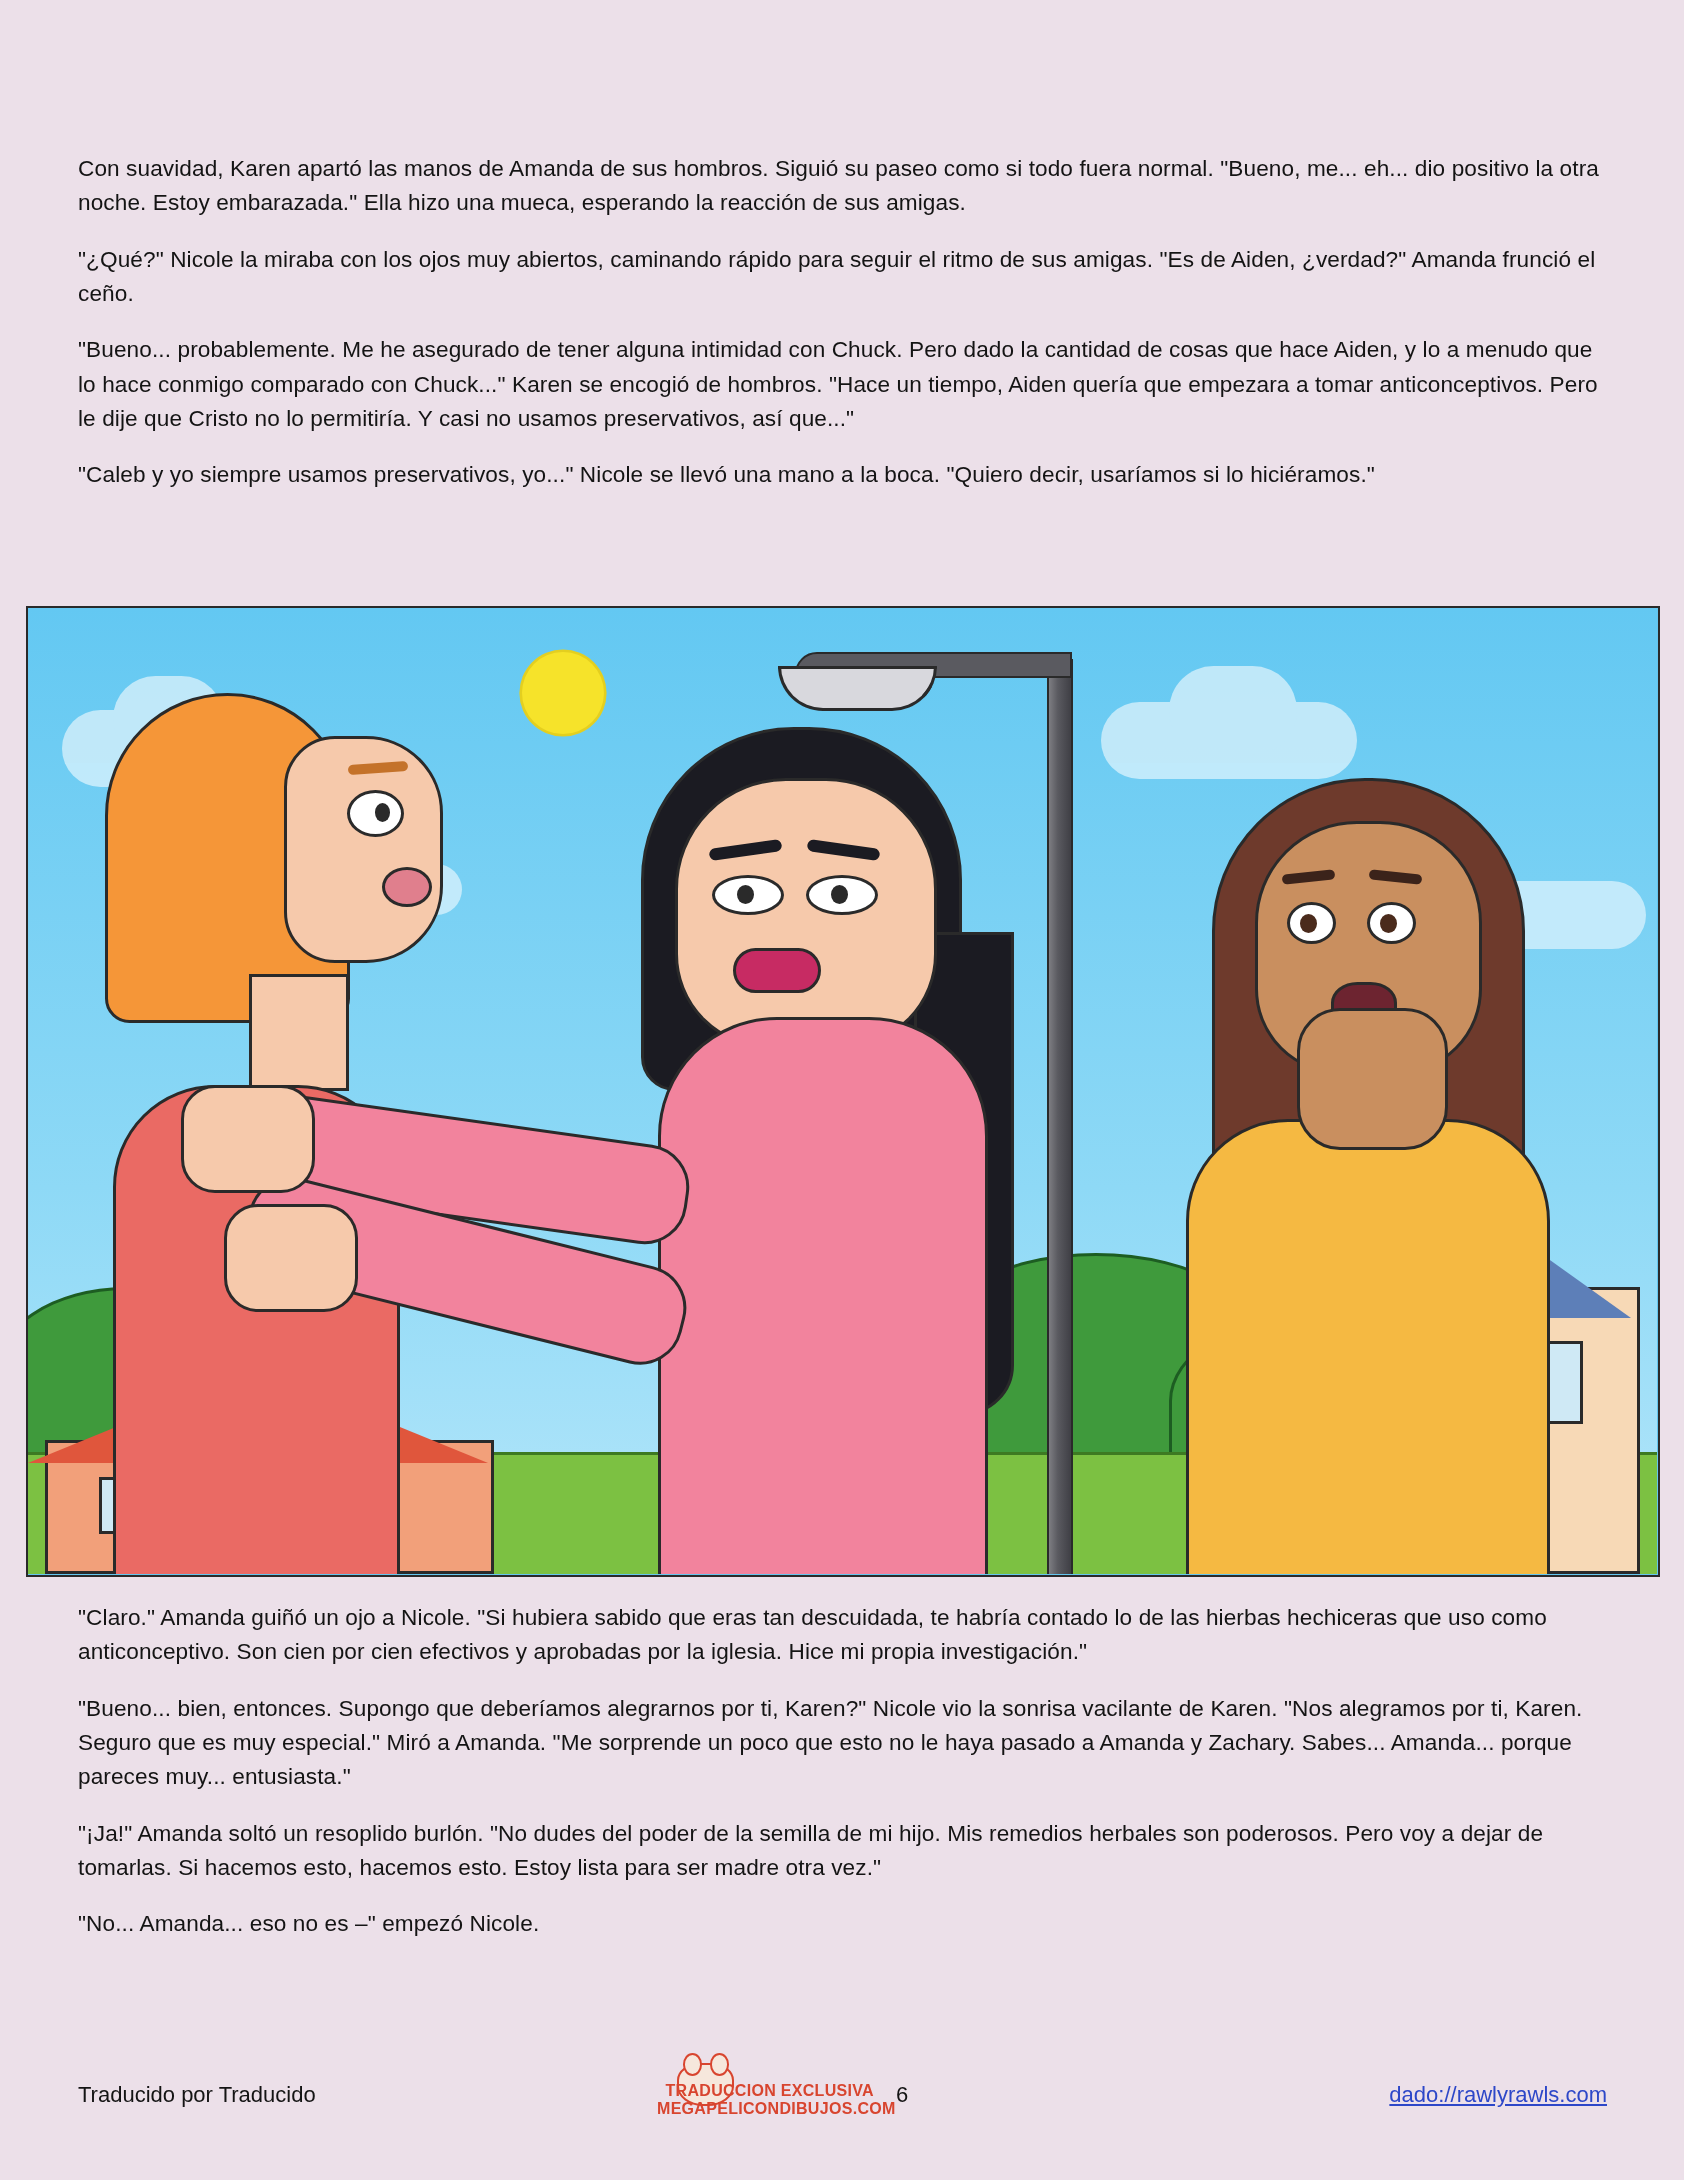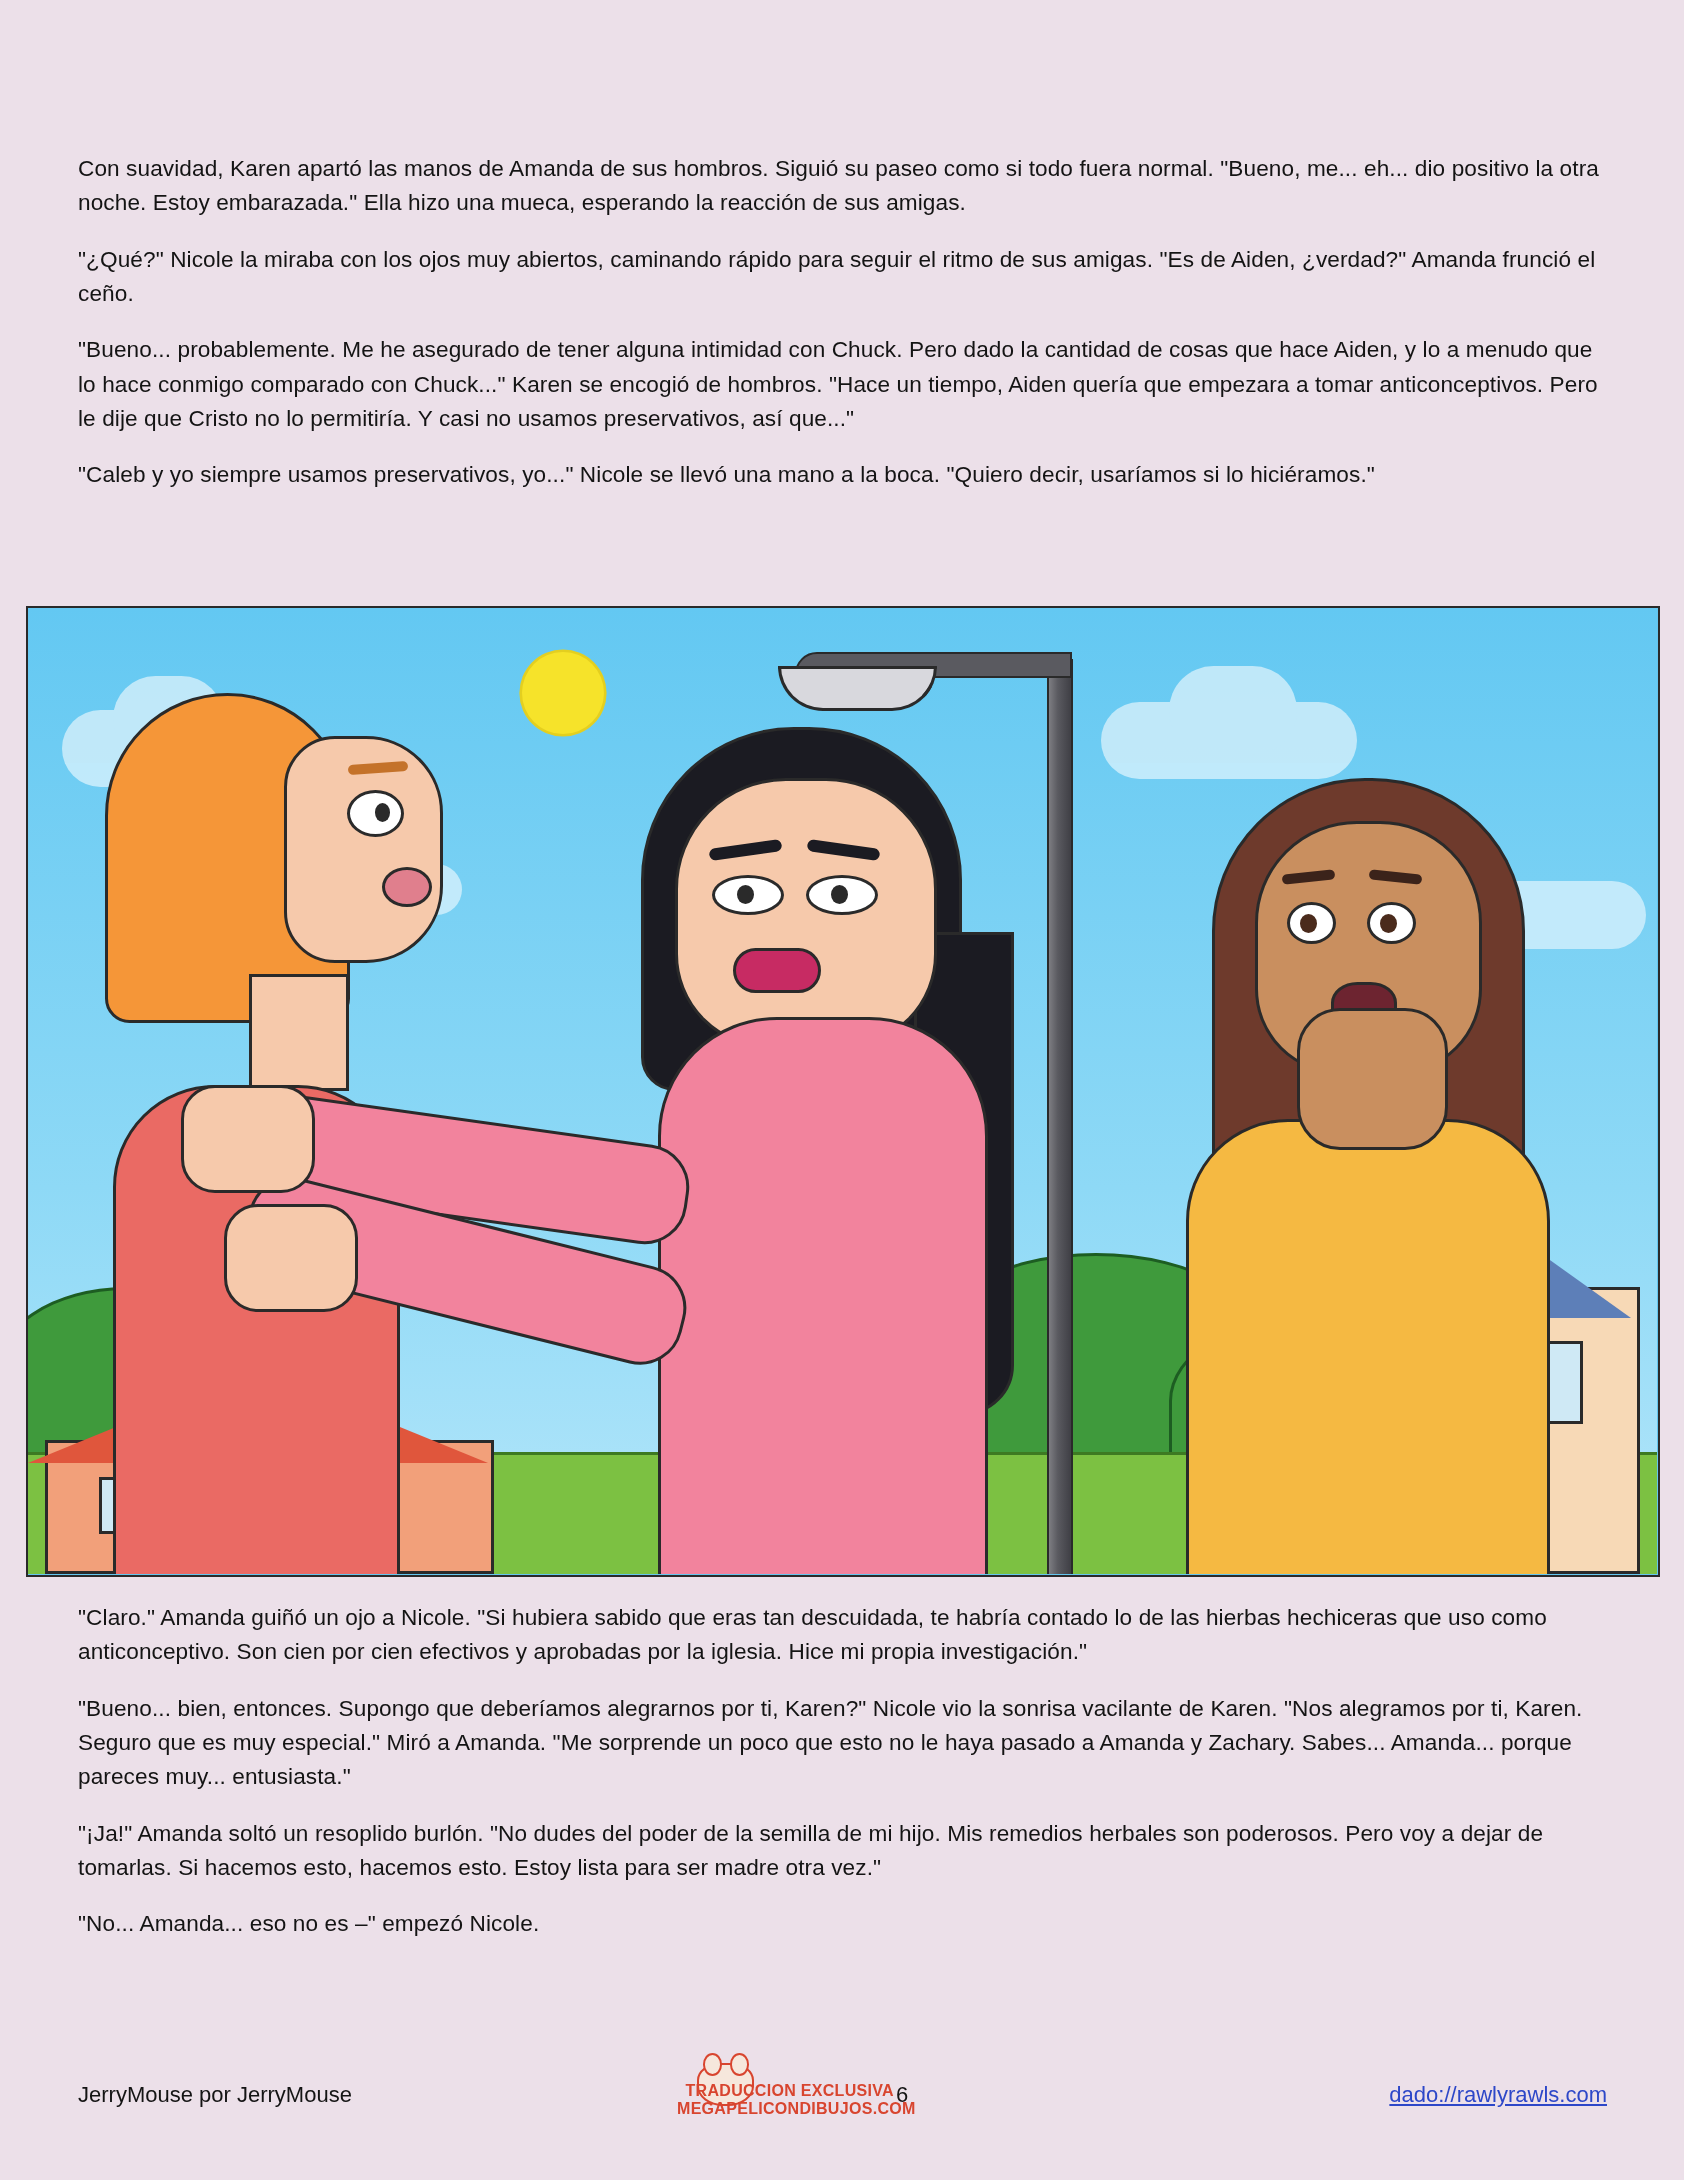--- a/index.html
+++ b/index.html
@@ -168,21 +168,21 @@
     position:absolute; left: 0; top: 6.8px; font-size: 22px; color:#141414;
   }
   .footer-page {
     position:absolute; left: 818px; top: 6.8px; font-size: 22px; color:#141414;
   }
   .footer-link {
     position:absolute; right: 0; top: 6.8px; font-size: 22px; color:#2d47c8;
     text-decoration: underline;
   }
   .stamp {
-    position:absolute; left: 599px; top: -12px; width: 221px; height: 68px;
+    position:absolute; left: 579px; top: -12px; width: 221px; height: 68px;
   }
   .stamp-top {
     position:absolute; left: 8.5px; top: 19px; font-size: 16px; font-weight: bold;
     color:#d8452f; letter-spacing:0.3px; white-space: nowrap;
   }
   .stamp-bot {
     position:absolute; left: 0px; top: 37px; font-size: 16px; font-weight: bold;
     color:#d8452f; letter-spacing:0.3px; white-space: nowrap;
   }
   .stamp-mascot {
@@ -295,21 +295,21 @@
   </div>
 
   <div class="content" style="top: 1601px;">
     <p class="para">"Claro." Amanda guiñó un ojo a Nicole. "Si hubiera sabido que eras tan descuidada, te habría contado lo de las hierbas hechiceras que uso como anticonceptivo. Son cien por cien efectivos y aprobadas por la iglesia. Hice mi propia investigación."</p>
     <p class="para">"Bueno... bien, entonces. Supongo que deberíamos alegrarnos por ti, Karen?" Nicole vio la sonrisa vacilante de Karen. "Nos alegramos por ti, Karen. Seguro que es muy especial." Miró a Amanda. "Me sorprende un poco que esto no le haya pasado a Amanda y Zachary. Sabes... Amanda... porque pareces muy... entusiasta."</p>
     <p class="para">"¡Ja!" Amanda soltó un resoplido burlón. "No dudes del poder de la semilla de mi hijo. Mis remedios herbales son poderosos. Pero voy a dejar de tomarlas. Si hacemos esto, hacemos esto. Estoy lista para ser madre otra vez."</p>
     <p class="para">"No... Amanda... eso no es –" empezó Nicole.</p>
   </div>
 
   <div class="footer">
-    <div class="footer-left">JerryMouse por JerryMouse</div>
+    <div class="footer-left">Traducido por Traducido</div>
     <div class="stamp">
       <div class="stamp-mascot"></div>
       <div class="stamp-top">TRADUCCION EXCLUSIVA</div>
       <div class="stamp-bot">MEGAPELICONDIBUJOS.COM</div>
     </div>
     <div class="footer-page">6</div>
     <a class="footer-link" href="#">dado://rawlyrawls.com</a>
   </div>
 
   <div class="bottom-strip"></div>

